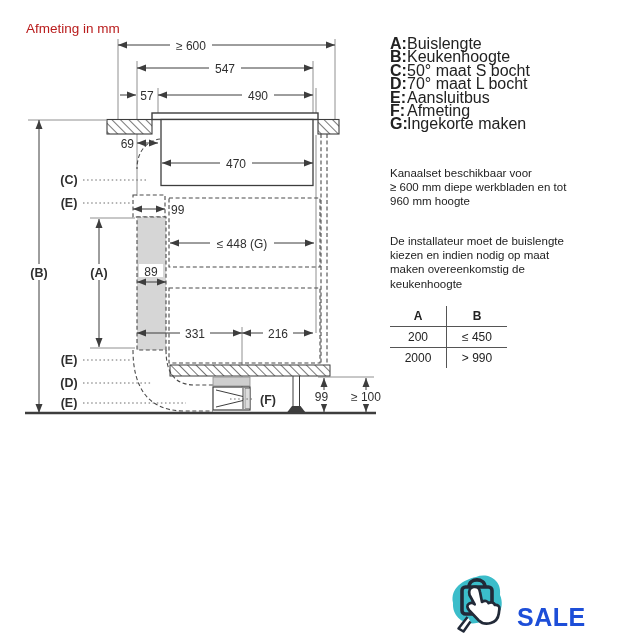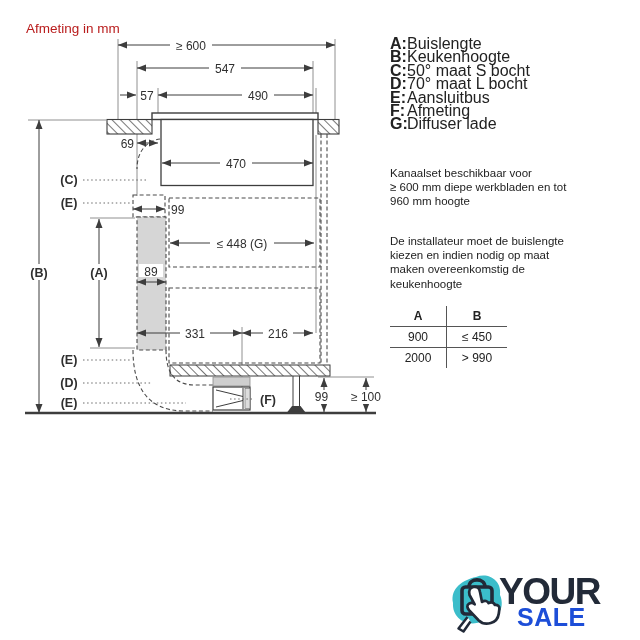--- a/index.html
+++ b/index.html
@@ -204,45 +204,44 @@
 
   <div class="title">Afmeting in mm</div>
 
   <div class="legend">
     <div><span class="lkey">A:</span><span>Buislengte</span></div>
     <div><span class="lkey">B:</span><span>Keukenhoogte</span></div>
     <div><span class="lkey">C:</span><span>50° maat S bocht</span></div>
     <div><span class="lkey">D:</span><span>70° maat L bocht</span></div>
     <div><span class="lkey">E:</span><span>Aansluitbus</span></div>
     <div><span class="lkey">F:</span><span>Afmeting</span></div>
-    <div><span class="lkey">G:</span><span>Diffuser lade</span></div>
+    <div><span class="lkey">G:</span><span>Ingekorte maken</span></div>
   </div>
 
   <div class="note note1">Kanaalset beschikbaar voor
 ≥ 600 mm diepe werkbladen en tot
 960 mm hoogte</div>
   <div class="note note2">De installateur moet de buislengte
 kiezen en indien nodig op maat
 maken overeenkomstig de
 keukenhoogte</div>
 
   <div class="dtable">
     <div class="c ca hd">A</div>
     <div class="c hd">B</div>
-    <div class="c ca r1">900</div>
+    <div class="c ca r1">200</div>
     <div class="c r1">≤ 450</div>
     <div class="c ca">2000</div>
     <div class="c">&gt; 990</div>
   </div>
 
   <div class="logo">
     <svg width="66" height="72" viewBox="0 0 66 72">
       <path d="M33,9 C46,4 59,13 57,27 C63,41 53,54 38,54 C23,59 9,50 10,35 C7,20 20,12 33,9 Z" fill="#3bbdca"></path>
       <rect x="19" y="19" width="30" height="27" rx="3.5" fill="none" stroke="#222a38" stroke-width="3.6"></rect>
       <path d="M26,19 C26,9.5 42,9.5 42,19" fill="none" stroke="#222a38" stroke-width="3.6"></path>
       <path d="M26.5,27 q-1.5,-7 4,-8 q5.5,-1 6.5,5 l2,10 q2,-1.5 4,-1 q2,0.5 2.5,2.2 q2,-1.2 4,-0.6 q2,0.6 2.3,2.4 q2.2,-0.3 3.5,0.8 q1.3,1.1 1.1,3 l-0.6,4.7 q-1,7.5 -8,9.5 q-7.5,2 -12,-2.5 l-9.5,-10 q-3.8,-4.3 -0.2,-6.8 q2.8,-1.8 5.6,0.6 z" fill="#fff" stroke="#222a38" stroke-width="2.7" stroke-linejoin="round"></path>
       <path d="M24.5,49 L15.5,60.5 L20.5,63.5 L27.5,53.5" fill="#fff" stroke="#222a38" stroke-width="2.5" stroke-linejoin="round"></path>
     </svg>
-    <div class="logo-word1">YOUR</div>
     <div class="logo-word2">SALE</div>
   </div>
 
 </div>
 
 </body></html>

